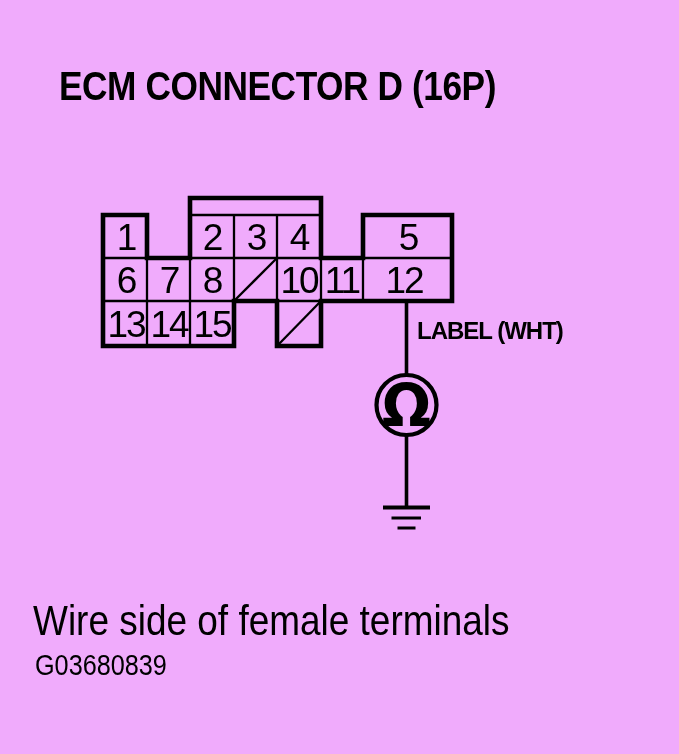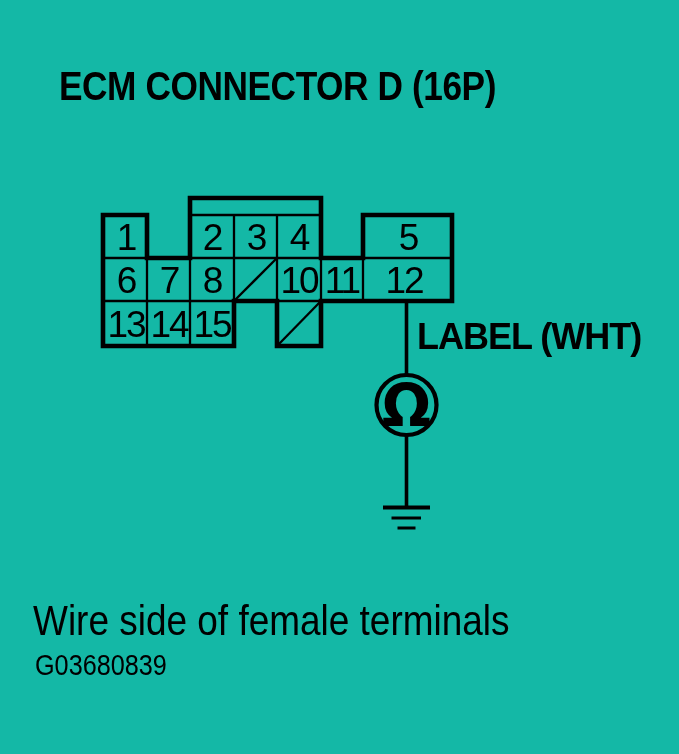--- a/index.html
+++ b/index.html
@@ -4,40 +4,40 @@
 <style>
   html, body {
     margin: 0;
     padding: 0;
     background: #ffffff;
   }
   .page {
     position: relative;
     width: 679px;
     height: 754px;
-    background: #14b8a6;
+    background: #f0abfc;
     overflow: hidden;
     font-family: "Liberation Sans", sans-serif;
     color: #000000;
   }
   .abs { position: absolute; white-space: nowrap; }
   .title {
     left: 59px;
     top: 66px;
     font-size: 41px;
     font-weight: bold;
     letter-spacing: -0.5px;
     transform: scaleX(0.86);
     transform-origin: 0 0;
     line-height: 1;
   }
   .wire-label {
     left: 417px;
     top: 319px;
-    font-size: 36px;
+    font-size: 24px;
     font-weight: bold;
     letter-spacing: -1px;
     line-height: 1;
   }
   .caption {
     left: 33px;
     top: 600px;
     font-size: 42px;
     font-weight: normal;
     transform: scaleX(0.88);

